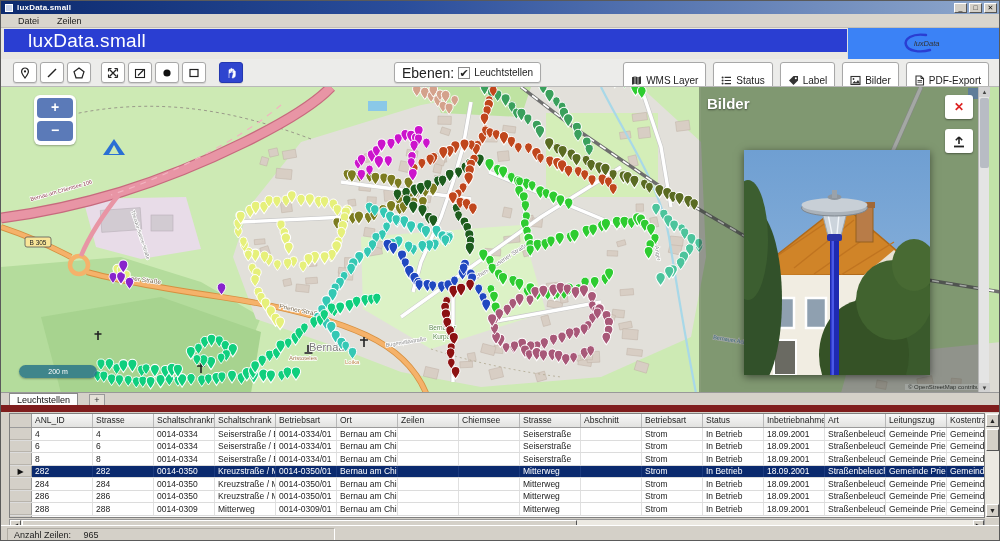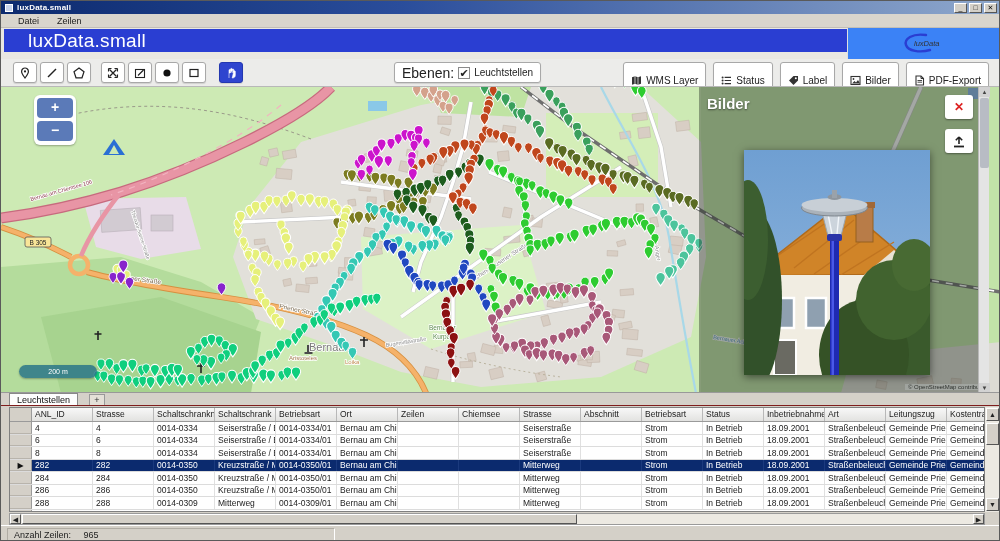--- a/index.html
+++ b/index.html
@@ -45,21 +45,21 @@
   #panelscroll{position:absolute;right:0;top:0;width:11px;height:306px;background:#e4e4e4;border-left:1px solid #b8b8b8;}
   #panelscroll .arr{width:11px;height:10px;font-size:6px;text-align:center;line-height:10px;color:#444;background:#d2d2d2;}
   #panelscroll .arr.dn{position:absolute;bottom:0;}
   #panelscroll .thumb{position:absolute;top:11px;left:1px;width:9px;height:70px;background:#b8bcc4;border-radius:2px;}
   #photo{position:absolute;left:45px;top:63px;width:186px;height:225px;box-shadow:0 2px 8px rgba(0,0,0,.5);background:#7fa8d4;}
   
   #tabbar{position:absolute;left:0;top:391px;width:100%;height:13px;background:#d5d1c9;border-top:1px solid #999;}
   #tab-active{position:absolute;left:8px;top:0px;height:13px;background:#fdfdfd;border:1px solid #888;border-bottom:none;font-size:9px;padding:1px 7px 0;color:#111;}
   #tab-add{position:absolute;left:88px;top:1px;height:12px;width:16px;background:#e4e0d8;border:1px solid #999;border-bottom:none;font-size:9px;text-align:center;color:#333;}
   
-  #tablewrap{position:absolute;left:0;top:404px;width:100%;height:132px;background:#d4d0c8;border-top:1px solid #7f1d1d;}
+  #tablewrap{position:absolute;left:0;top:404px;width:100%;height:132px;background:#d4d0c8;border-top:7px solid #7f1d1d;}
   #grid{position:absolute;left:8px;top:1px;width:976px;height:105px;background:#fff;border:1px solid #808080;overflow:hidden;}
   .hrow{display:flex;height:14px;background:linear-gradient(#f8f8f8,#e2e2e0);border-bottom:1px solid #9a9a9a;}
   .hcell{flex:0 0 61px;font-size:8.5px;color:#222;padding:1px 3px;border-right:1px solid #b8b8b8;white-space:nowrap;overflow:hidden;}
   .rowhead{flex:0 0 22px;background:#d4d0c8;border-right:1px solid #9a9a9a;font-size:8px;color:#111;text-align:center;line-height:12px;}
   .drow{display:flex;height:12.5px;background:#fff;border-bottom:1px solid #dcdcdc;}
   .dcell{flex:0 0 61px;font-size:8.5px;color:#222;padding:0.5px 3px;border-right:1px solid #e0e0e0;white-space:nowrap;overflow:hidden;}
   .drow.sel .dcell{background:#0b2a6e;color:#fff;border-right-color:#1b3a7e;}
   .drow .rowhead{border-bottom:1px solid #b8b4ac;}
   #vscroll{position:absolute;right:0px;top:1px;width:15px;height:105px;background:#ece9e2;border-left:1px solid #808080;}
   .sarr{width:13px;height:13px;margin:1px;background:#d4d0c8;border:1px solid #fff;border-right-color:#555;border-bottom-color:#555;font-size:7px;text-align:center;line-height:12px;color:#222;}

